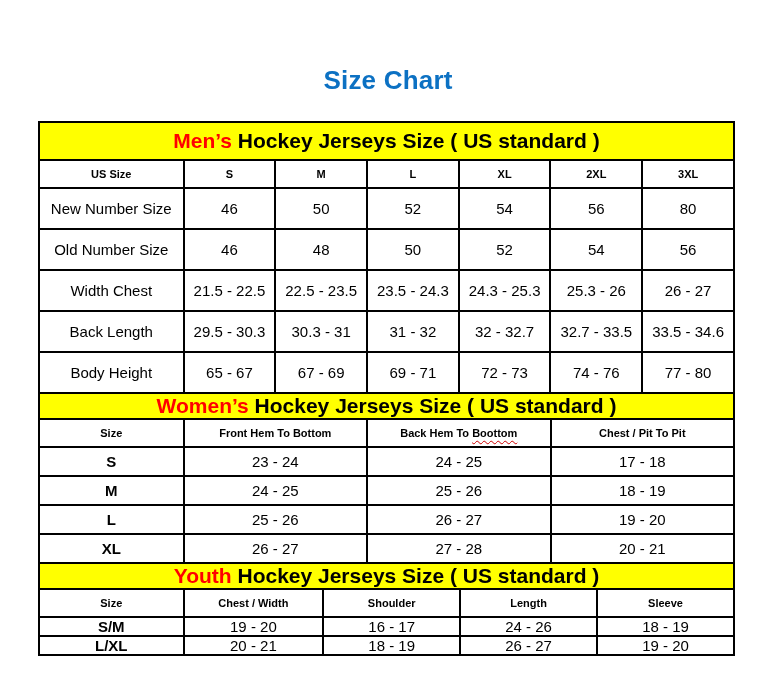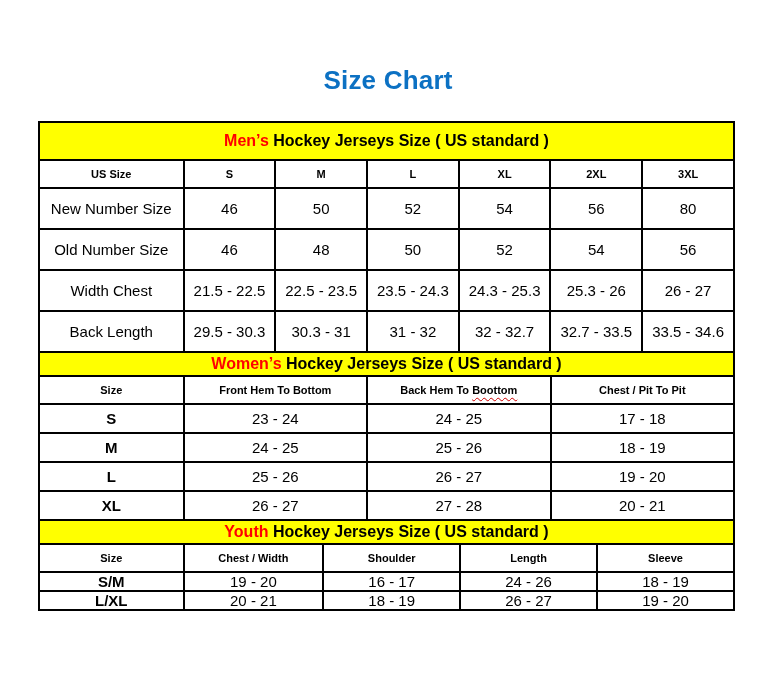--- a/index.html
+++ b/index.html
@@ -34,21 +34,21 @@
   .tbl th, .tbl td {
     border: 2px solid var(--border, #000);
     text-align: center;
     vertical-align: middle;
     padding: 0 2px;
     overflow: hidden;
     white-space: nowrap;
   }
   .banner {
     background: var(--banner_bg, #ffff00);
-    font-size: 16px;
+    font-size: 21px;
     font-weight: 700;
     color: #000;
   }
   .mens .banner { height: 38px; }
   .womens .banner, .youth .banner { height: 24px; }
   .banner .hl { color: var(--highlight, #ff0000); }
   .cols th { font-size: 11px; font-weight: 700; height: 28px; }
   .tbl tbody th, .tbl tbody td { font-size: 15px; }
   .mens tbody tr { height: 41px; }
   .womens tbody tr { height: 29px; }
@@ -122,20 +122,29 @@
         </tr>
         <tr>
           <th>Back Length</th>
           <td>29.5 - 30.3</td>
           <td>30.3 - 31</td>
           <td>31 - 32</td>
           <td>32 - 32.7</td>
           <td>32.7 - 33.5</td>
           <td>33.5 - 34.6</td>
         </tr>
+        <tr>
+          <th>Body Height</th>
+          <td>65 - 67</td>
+          <td>67 - 69</td>
+          <td>69 - 71</td>
+          <td>72 - 73</td>
+          <td>74 - 76</td>
+          <td>77 - 80</td>
+        </tr>
       </tbody>
   </table>
 
   <table class="tbl womens">
     <colgroup>
         <col class="c-label">
         <col span="3">
       </colgroup>
     <thead>
       <tr>

